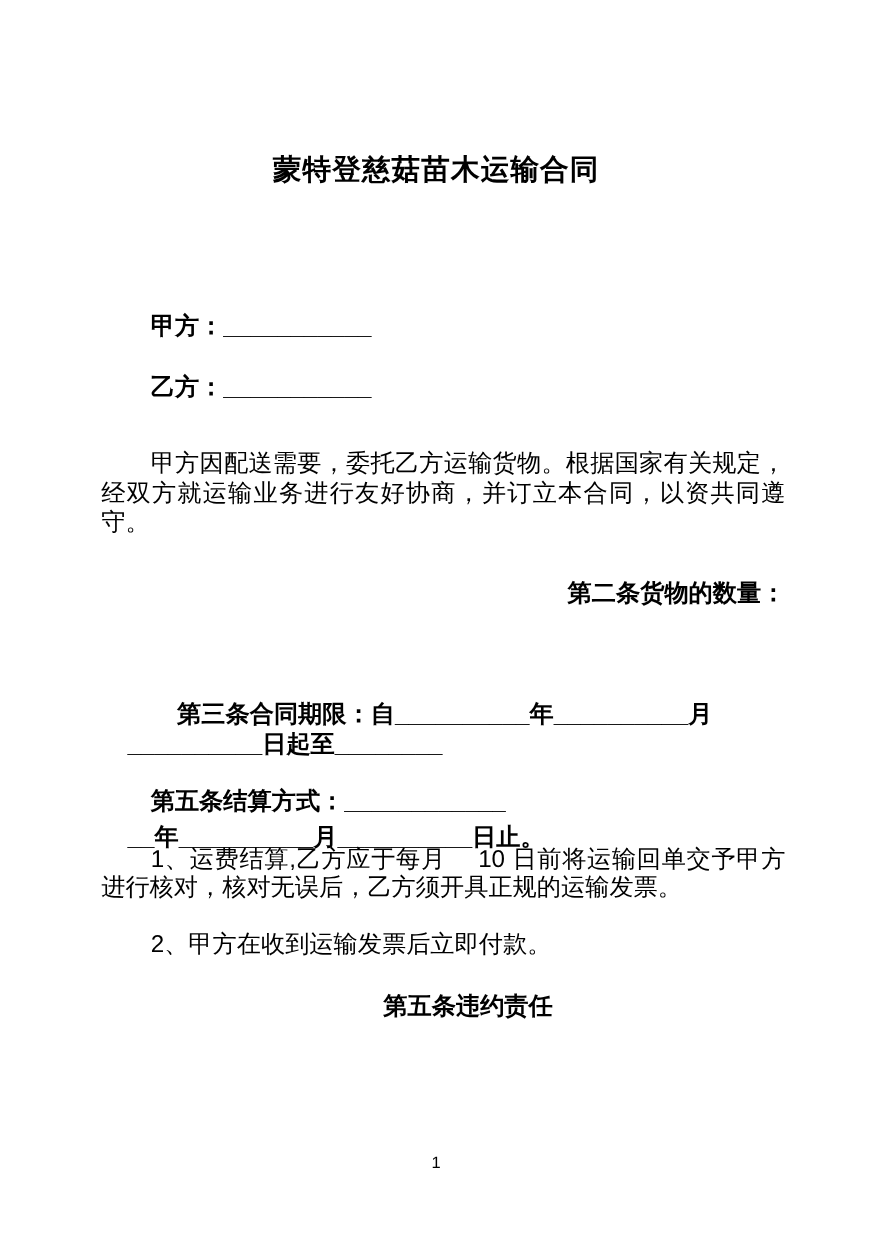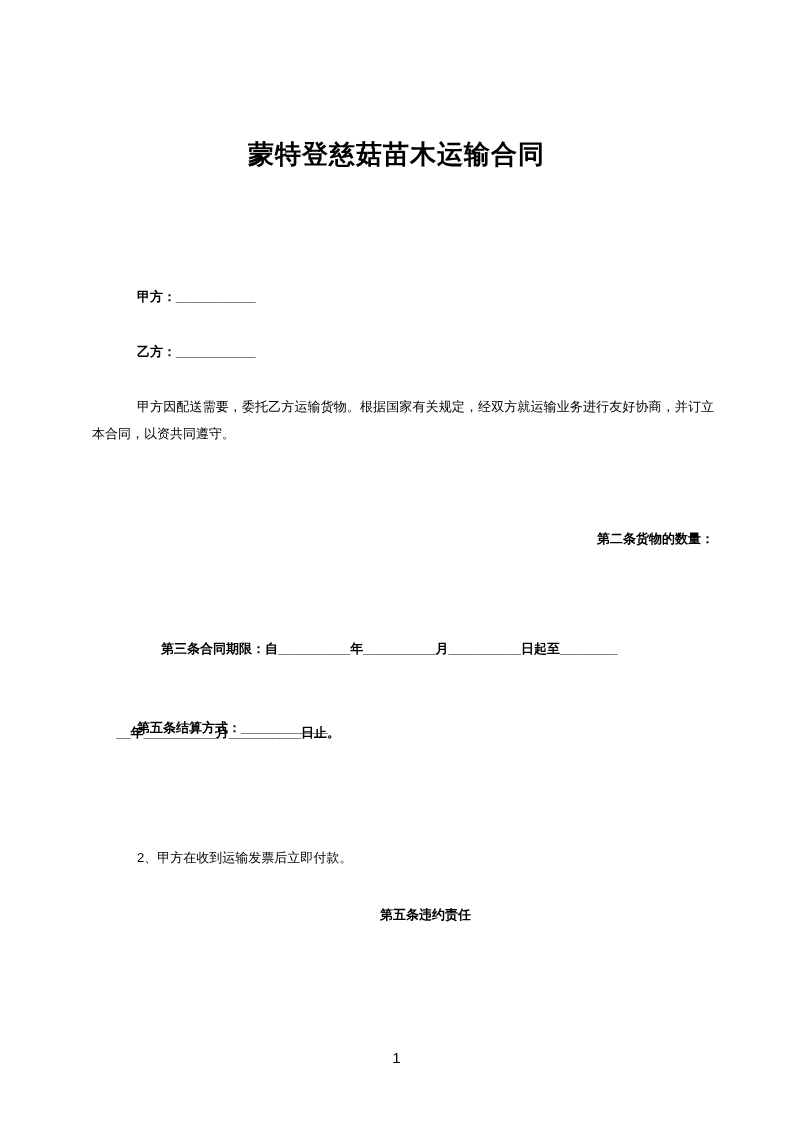--- a/index.html
+++ b/index.html
@@ -10,39 +10,39 @@
     height: 1122px;
     background: #ffffff;
     font-family: "Liberation Sans", "DejaVu Sans", sans-serif;
     color: #000000;
     overflow: hidden;
   }
   .block {
     position: absolute;
     left: 92px;
     width: 622px;
-    font-size: 13px;
+    font-size: 22px;
     line-height: 26px;
     color: #000000;
     white-space: pre-wrap;
   }
   .full { left: 0; width: 793px; text-align: center; }
   .bold { font-weight: bold; }
   .indent { text-indent: 45px; }
   .para { line-height: 27px; text-align: justify; }
   .title {
     top: 134px;
     font-size: 26px;
     line-height: 40px;
     font-weight: bold;
     letter-spacing: 1px;
   }
   .party-a { top: 284px; }
   .party-b { top: 339px; }
-  .intro { top: 393px; }
+  .intro { top: 407px; }
   .article-1 { top: 473px; }
   .article-2 { top: 526px; text-align: right; }
   .article-3 { top: 579px; line-height: 28px; }
   .article-4 { top: 663px; }
   .article-5s { top: 715px; }
   .clause-1 { top: 768px; line-height: 26px; }
   .clause-2 { top: 845px; }
   .article-5b { top: 902px; text-align: center; }
   .page-number { top: 1048px; font-size: 15px; line-height: 20px; }
   .line { display: block; margin-left: 24px; }
@@ -64,20 +64,21 @@
   <div class="block bold indent article-2">第二条货物的数量：</div>
 
   <div class="block bold article-3">
     <span class="line indent">第三条合同期限：自__________年__________月__________日起至________</span>
     <span class="line">__年__________月__________日止。</span>
   </div>
 
 
   <div class="block bold indent article-5s">第五条结算方式：____________</div>
 
+  <div class="block indent para clause-1">1、运费结算,乙方应于每月　 10 日前将运输回单交予甲方进行核对，核对无误后，乙方须开具正规的运输发票。</div>
 
   <div class="block indent clause-2">2、甲方在收到运输发票后立即付款。</div>
 
   <div class="block bold indent article-5b">第五条违约责任</div>
 
   <div class="block full page-number">1</div>
 
 </div>
 
 </body></html>

